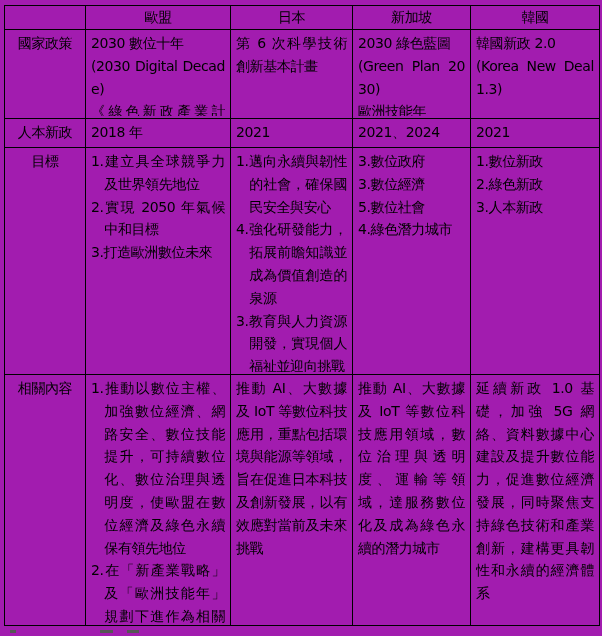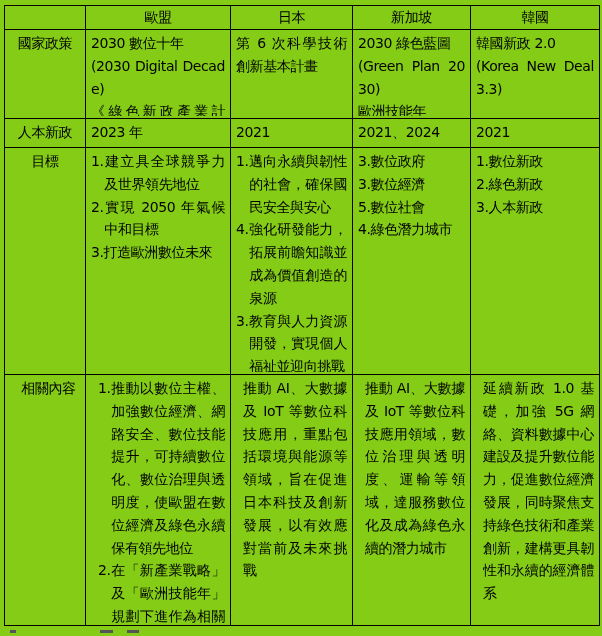--- a/index.html
+++ b/index.html
@@ -9,21 +9,21 @@
     width: 602px;
     height: 636px;
     font-family: "DejaVu Sans", "Liberation Sans", sans-serif;
     color: #000000;
     overflow: hidden;
   }
   .page {
     position: relative;
     width: 602px;
     height: 636px;
-    background: #84cc16;
+    background: #a21caf;
   }
   table.policy-table {
     position: absolute;
     left: 4px;
     top: 5px;
     width: 595px;
     border-collapse: collapse;
     table-layout: fixed;
   }
   .policy-table th,
@@ -40,21 +40,21 @@
   .policy-table th {
     text-align: center;
     padding: 1px 4px;
     line-height: 21px;
     height: 21px;
   }
   .cc { overflow: hidden; }
   .r-policy  .cc { height: 84px; }
   .r-time    .cc { height: 24px; }
   .r-goals   .cc { height: 222px; }
-  .r-content .cc { height: 246px; margin-left: 7px; }
+  .r-content .cc { height: 246px; }
   .policy-table p {
     margin: 0;
     text-align: justify;
   }
   .policy-table p.hang {
     padding-left: 0.95em;
     text-indent: -0.95em;
   }
   .policy-table p.plain { text-align: justify; }
   td.label-cell p { text-align: center; }
@@ -123,34 +123,34 @@
         <div class="cc">
           <p class="plain">2030 綠色藍圖</p>
           <p class="plain">(Green Plan 2030)</p>
           <p class="plain">歐洲技能年</p>
 
         </div>
       </td>
       <td>
         <div class="cc">
           <p class="plain">韓國新政 2.0</p>
-          <p class="plain">(Korea New Deal 3.3)</p>
+          <p class="plain">(Korea New Deal 1.3)</p>
         </div>
       </td>
     </tr>
 
     <tr class="r-time">
       <td class="label-cell">
         <div class="cc">
               <p>人本新政</p>
             </div>
       </td>
       <td>
         <div class="cc">
-              <p>2023 年</p>
+              <p>2018 年</p>
             </div>
       </td>
       <td>
         <div class="cc">
               <p>2021</p>
             </div>
       </td>
       <td>
         <div class="cc">
               <p>2021、2024</p>

